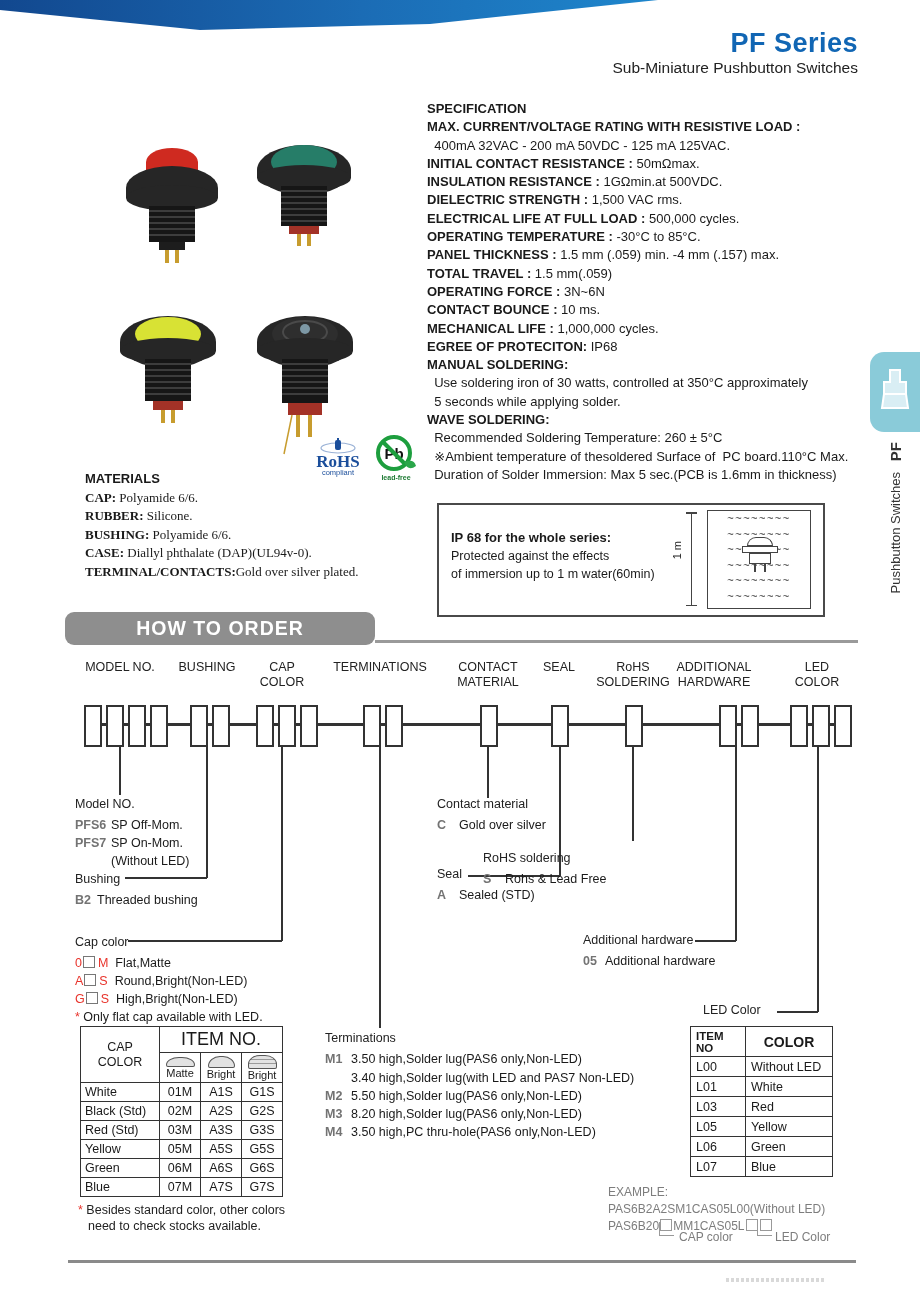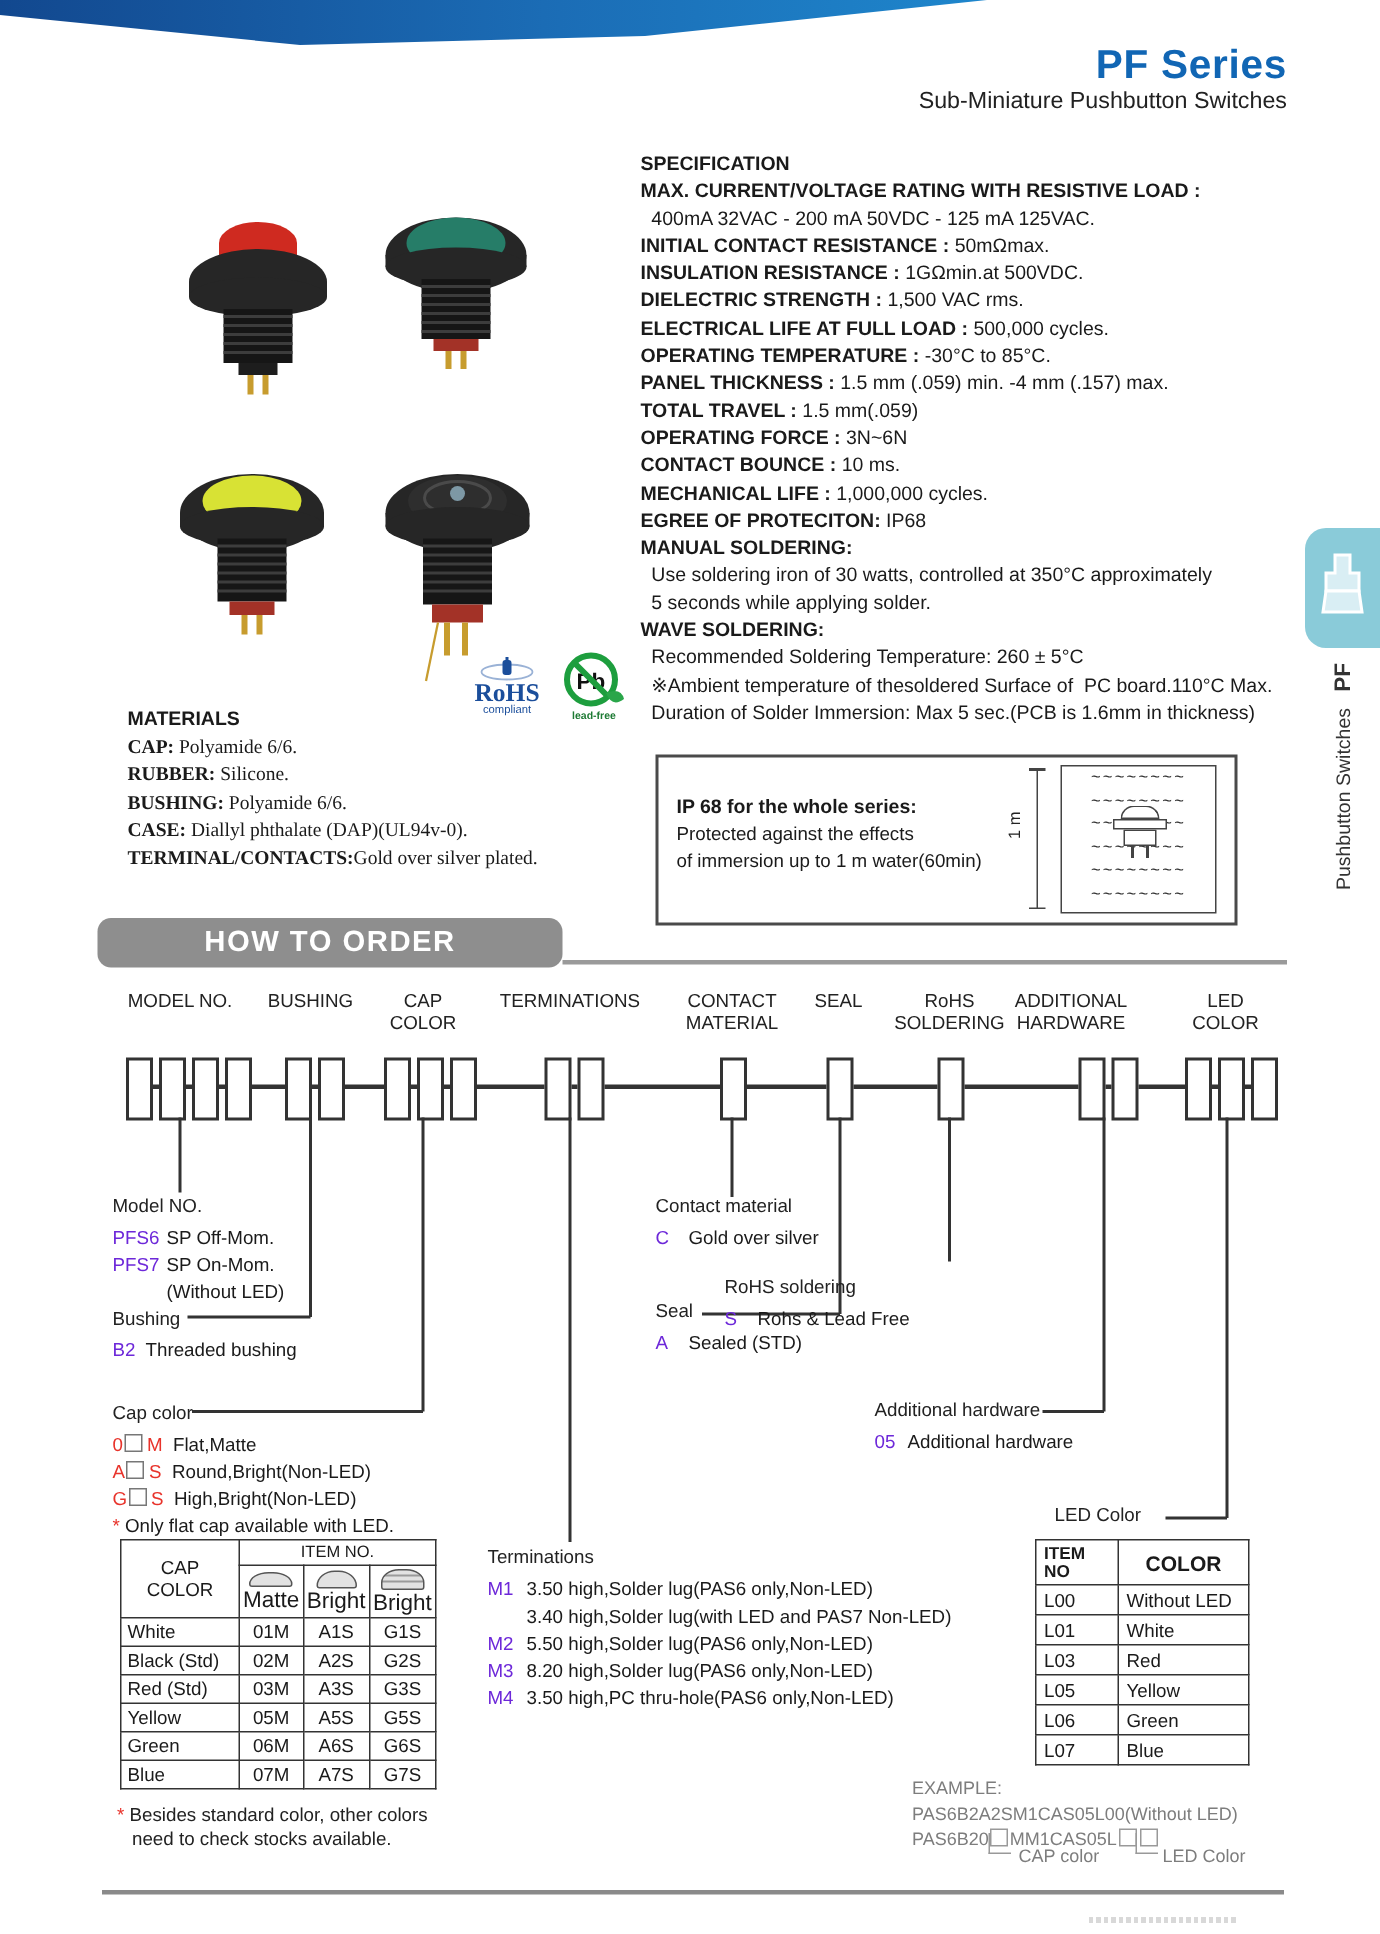--- a/index.html
+++ b/index.html
@@ -50,32 +50,32 @@
   .col-head{position:absolute;top:660px;font-size:12.5px;color:#222;text-align:center;white-space:pre-line;line-height:14.5px;}
   #order-rail{position:absolute;left:92px;top:723px;width:748px;height:2.5px;background:#333;}
   .box-group{position:absolute;top:705px;display:flex;gap:4px;}
   .obox{width:14px;height:38px;border:2.5px solid #333;background:#fff;}
   .vline{position:absolute;width:1.5px;background:#333;}
   .hline{position:absolute;height:1.5px;background:#333;}
   
   .note{position:absolute;font-size:12.5px;line-height:17px;}
   .note-title{color:#222;margin-bottom:4px;}
   .note-line{margin:1px 0;}
-  .code{color:#6d28d9;display:inline-block;min-width:36px;}
+  .code{color:#737373;display:inline-block;min-width:36px;font-weight:bold;}
   .code.w2{min-width:22px;}
   .red{color:#e8332b;}
   .sq{display:inline-block;width:10px;height:10px;border:1.5px solid #777;margin:0 3px 0 1px;vertical-align:-1px;}
   .sq-gray{display:inline-block;width:10px;height:10px;border:1.5px solid #999;margin:0 1px;vertical-align:-1px;}
   
   table{border-collapse:collapse;}
   #cap-table{position:absolute;left:80px;top:1026px;}
   #cap-table td,#cap-table th{border:1.5px solid #333;font-size:12.5px;padding:2px 4px;font-weight:normal;}
   #cap-table .cc{width:66px;text-align:center;line-height:15px;}
-  #cap-table .itemno{text-align:center;font-size:11px;}
-  #cap-table .sub{width:36px;text-align:center;font-size:15px;padding:1px 2px;}
+  #cap-table .itemno{text-align:center;font-size:18px;}
+  #cap-table .sub{width:36px;text-align:center;font-size:11px;padding:1px 2px;}
   #cap-table .name{width:70px;}
   #cap-table .codecell{text-align:center;}
   .cap-icon{margin:1px auto 0;border:1px solid #555;background:#e2e2e2;}
   [data-icon="flat-cap-icon"]{width:27px;height:8px;border-radius:13px 13px 2px 2px / 8px 8px 2px 2px;}
   [data-icon="round-cap-icon"]{width:25px;height:10px;border-radius:12px 12px 2px 2px / 10px 10px 2px 2px;}
   [data-icon="high-cap-icon"]{width:27px;height:12px;border-radius:12px 12px 2px 2px / 9px 9px 2px 2px;
      background:linear-gradient(#e2e2e2 0 3px,#9a9a9a 3px 4px,#e2e2e2 4px 7px,#9a9a9a 7px 8px,#e2e2e2 8px 100%);}
   #led-table{position:absolute;left:690px;top:1026px;}
   #led-table td,#led-table th{border:1.5px solid #333;font-size:12.5px;padding:2.5px 5px;}
   #led-table th{font-weight:bold;}

